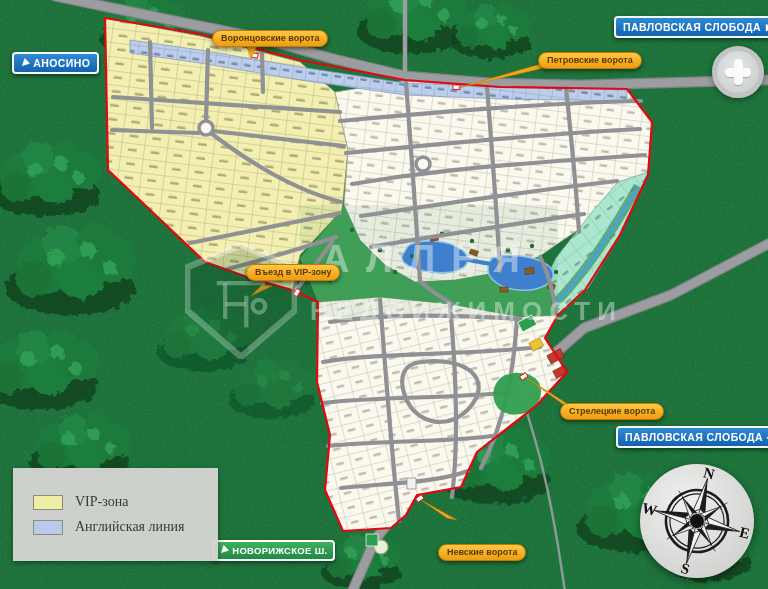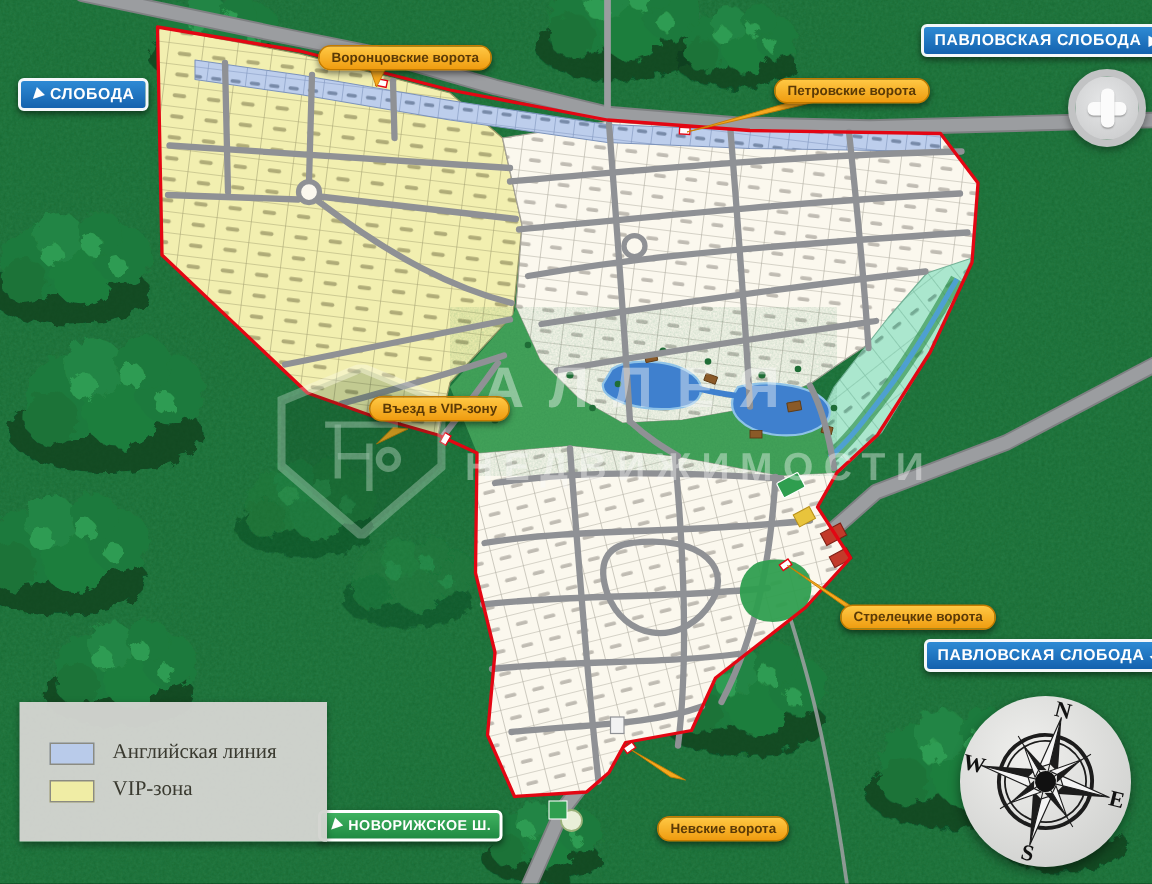--- a/index.html
+++ b/index.html
@@ -260,62 +260,62 @@
         <path d="M58,50 V80"></path>
       <path d="M38,58 H58"></path>
         <circle cx="70" cy="60" r="6"></circle>
     </g>
   </svg>
   <div class="wm wm-brand">АЛЛЕЯ</div>
   <div class="wm wm-brand2">НЕДВИЖИМОСТИ</div>
 
   <div class="badge badge-blue" style="left:12px;top:52px;">
     <span class="arrow sw">▶</span>
-    <span>СЛОБОДА</span>
+    <span>АНОСИНО</span>
   </div>
 
   <div class="badge badge-blue" style="left:614px;top:16px;">
     <span>ПАВЛОВСКАЯ СЛОБОДА</span>
     <span class="arrow e">▶</span>
   </div>
 
   <div class="badge badge-blue" style="left:616px;top:426px;">
     <span>ПАВЛОВСКАЯ СЛОБОДА</span>
     <span class="arrow ne">▶</span>
   </div>
 
   <div class="badge badge-green" style="left:212px;top:540px;">
     <span class="arrow sw">▶</span>
     <span>НОВОРИЖСКОЕ Ш.</span>
   </div>
 
   <div class="badge badge-orange" style="left:212px;top:30px;">
     <span>Воронцовские ворота</span>
   </div>
-  <div class="badge badge-orange" style="left:516px;top:52px;justify-content:center;">
+  <div class="badge badge-orange" style="left:538px;top:52px;justify-content:center;">
     <span>Петровские ворота</span>
   </div>
   <div class="badge badge-orange" style="left:560px;top:403px;">
     <span>Стрелецкие ворота</span>
   </div>
   <div class="badge badge-orange" style="left:438px;top:544px;">
     <span>Невские ворота</span>
   </div>
   <div class="badge badge-orange" style="left:246px;top:264px;">
     <span>Въезд в VIP-зону</span>
   </div>
 
   <div class="legend">
+    <div class="legend-row">
+      <span class="legend-swatch" style="background-color: rgb(240, 237, 165);"></span>
+      <span class="legend-label">VIP-зона</span>
+    </div>
     <div class="legend-row">
       <span class="legend-swatch" style="background-color: rgb(185, 203, 234);"></span>
       <span class="legend-label">Английская линия</span>
-    </div>
-    <div class="legend-row">
-      <span class="legend-swatch" style="background-color: rgb(240, 237, 165);"></span>
-      <span class="legend-label">VIP-зона</span>
     </div>
   </div>
 
   <div class="compass">
     <svg width="114" height="114" viewBox="-57 -57 114 114">
       <g transform="rotate(14)">
         <g stroke="#1c1c1c" stroke-width="0.8">
           <path d="M0,-36 L0,36 M-36,0 L36,0 M-25,-25 L25,25 M-25,25 L25,-25" stroke-width="0.7"></path>
         </g>
         <circle r="27" fill="none" stroke="#1c1c1c" stroke-width="1.2"></circle>

